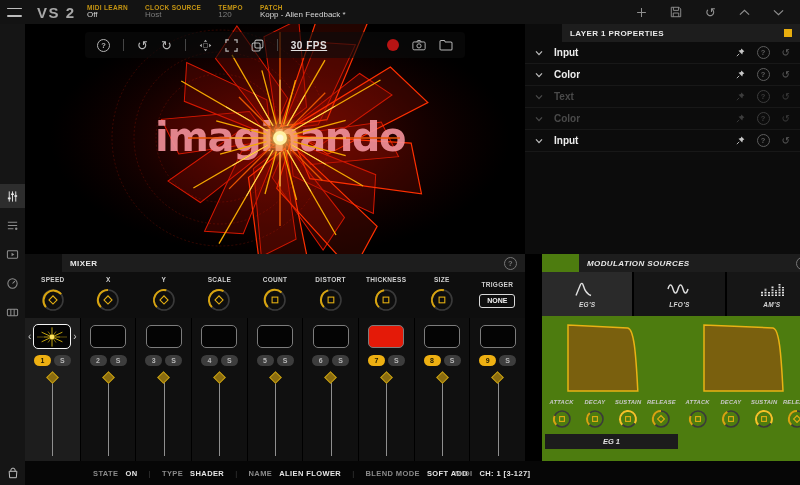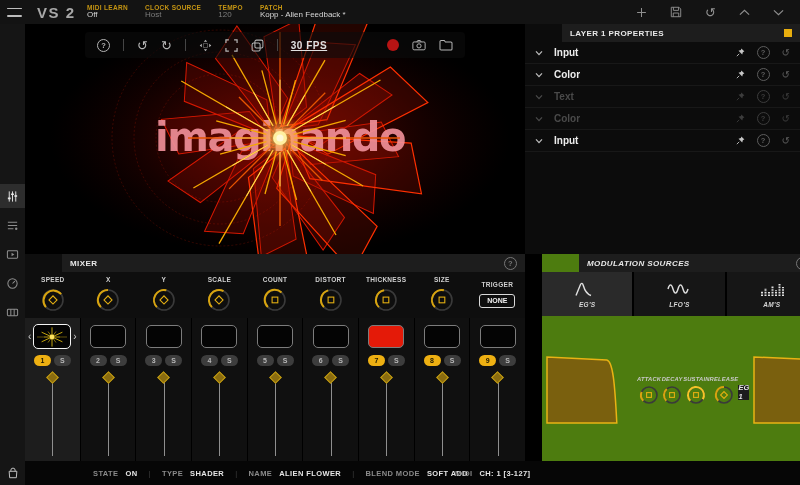--- a/index.html
+++ b/index.html
@@ -77,21 +77,21 @@
       background:#8a6c10;border:1px solid #c49d10;transform:rotate(45deg);box-sizing:border-box;}
 
   
   #modsrc{left:542px;top:254px;width:275px;height:207px;background:#4d7c0f;font-style:italic;}
   #tabs{height:44px;display:flex;gap:2px;background:#000;}
   .tab{flex:1;background:#161616;display:flex;flex-direction:column;align-items:center;justify-content:center;gap:4px;
       color:#e0e0e0;cursor:pointer;}
   .tab.sel{background:#2a2a2a;}
   .tab .tlbl{font-size:6.5px;font-weight:bold;color:#d6d6d6;letter-spacing:.3px;}
   #egs{display:flex;height:145px;padding:3px 3px 0;gap:3px;box-sizing:border-box;}
-  .eg{flex:1;display:flex;flex-direction:row;align-items:center;}
+  .eg{flex:1;display:flex;flex-direction:column;align-items:center;}
   .eg .env{margin-top:2px;cursor:pointer;}
   .eg-knobs{display:flex;width:100%;margin-top:3px;}
   .ek{flex:1;display:flex;flex-direction:column;align-items:center;line-height:1;}
   .ek .klbl{font-size:5.8px;font-weight:bold;color:#c9c9c9;margin-bottom:2px;letter-spacing:.2px;}
   .eg-name{width:100%;height:15px;background:#1c1c1c;margin-top:4px;display:flex;align-items:center;justify-content:center;
       font-size:7.5px;font-weight:bold;color:#e3e3e3;cursor:pointer;}
 
   
   #statusbar{left:25px;top:461px;width:775px;height:24px;background:#060606;display:flex;align-items:center;
       padding-left:68px;box-sizing:border-box;font-size:7.5px;letter-spacing:.4px;}

